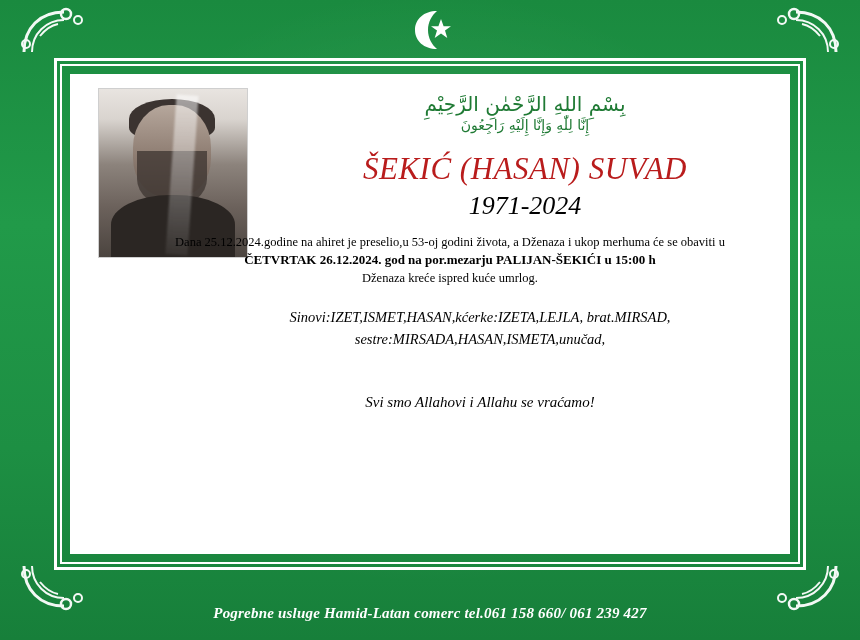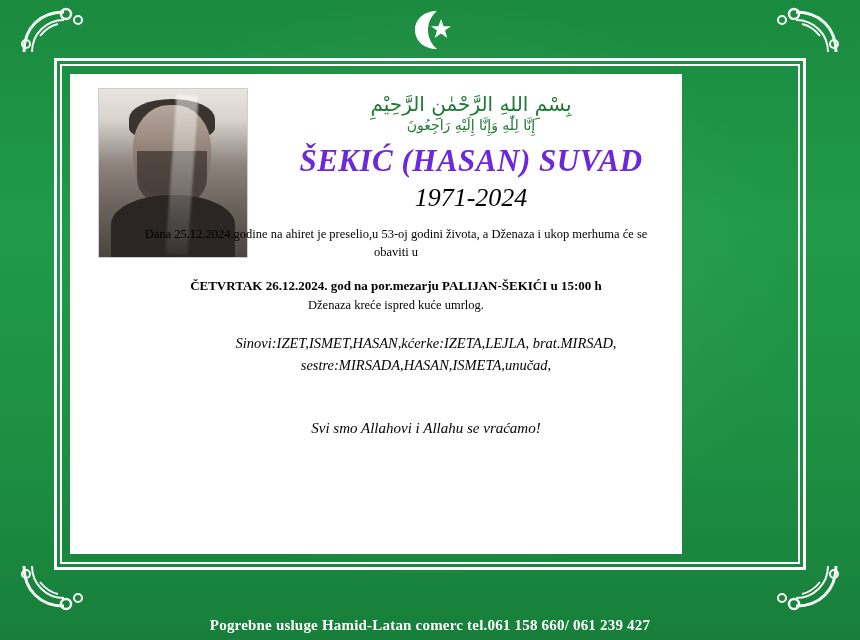--- a/index.html
+++ b/index.html
@@ -71,21 +71,21 @@
     width: 740px;
     height: 500px;
     border: 2px solid #ffffff;
     box-sizing: border-box;
     z-index: 3;
   }
   .card {
     position: absolute;
     left: 70px;
     top: 74px;
-    width: 612px;
+    width: 720px;
     height: 480px;
     background: #ffffff;
     box-sizing: border-box;
     z-index: 4;
     padding: 12px 26px 10px 26px;
   }
 
   
   .photo {
     position: absolute;
@@ -164,42 +164,42 @@
   .basmala .l2 { font-size: 14px; text-align: center; }
 
   .intro {
     margin-top: 14px;
     font-size: 15.5px;
     font-style: italic;
     color: #111;
   }
 
   .deceased-name {
-    margin-top: 8px;
+    margin-top: 16px;
     font-size: 31px;
     font-style: italic;
-    font-weight: bold;
+    font-weight: normal;
     letter-spacing: 0.5px;
-    color: #6d28d9;
+    color: #b91c1c;
   }
   .years {
     margin-top: 4px;
     font-size: 26px;
     font-style: italic;
     color: #000;
   }
 
   .details {
     margin-top: 12px;
     margin-left: -150px;
     font-size: 12.5px;
     line-height: 1.45;
     color: #000;
   }
-  .details .bold { font-weight: bold; font-size: 13px; margin-top: 16px; }
+  .details .bold { font-weight: bold; font-size: 13px; }
 
   .mourners-label {
     margin-top: 22px;
     margin-left: -60px;
     font-size: 16px;
     font-style: italic;
     letter-spacing: 1px;
   }
 
   .family {
@@ -215,25 +215,26 @@
     margin-left: -90px;
     font-size: 15px;
     font-style: italic;
     line-height: 1.5;
   }
   .closing .l1 { font-weight: bold; font-style: italic; }
 
   .footer {
     position: absolute;
     left: 0;
-    bottom: 6px;
+    bottom: 18px;
     width: 100%;
     text-align: center;
     color: #ffffff;
     font-size: 15px;
+    font-style: italic;
     font-weight: bold;
     z-index: 6;
     letter-spacing: 0.2px;
   }
 </style>
 </head>
 <body>
 
 <div class="page">
 

